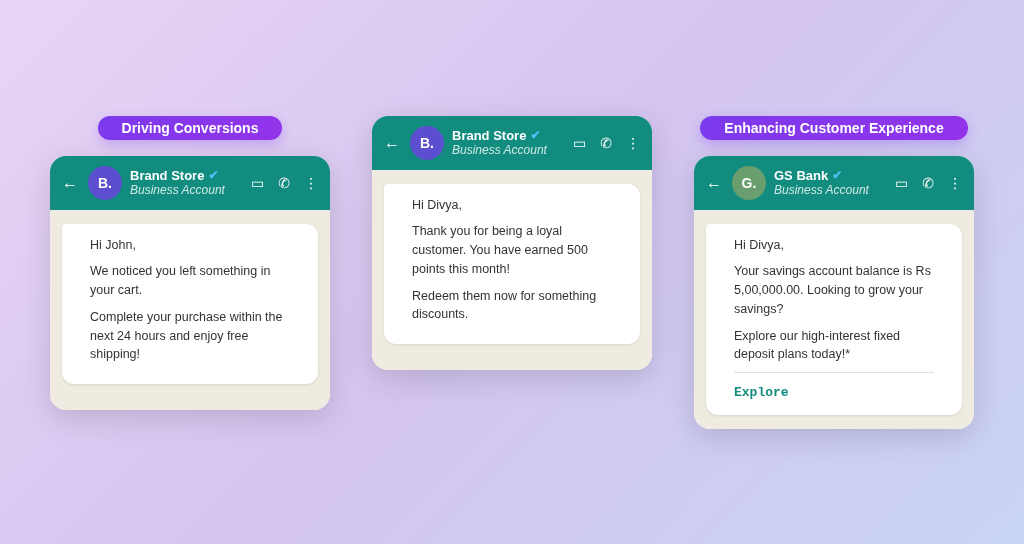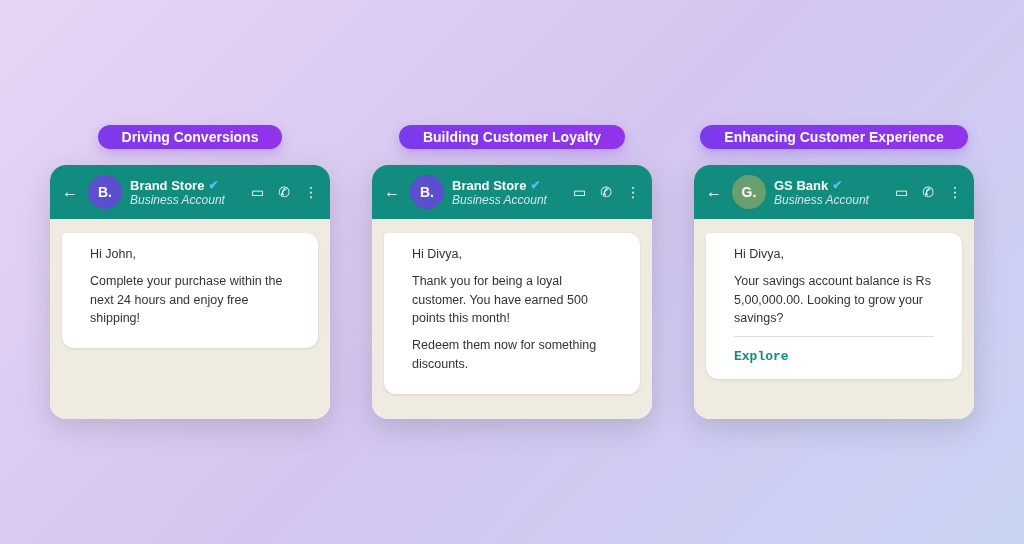--- a/index.html
+++ b/index.html
@@ -177,28 +177,28 @@
         </div>
         <div class="header-icons">
           <span>▭</span>
           <span>✆</span>
           <span>⋮</span>
         </div>
       </div>
       <div class="chat-body">
         <div class="message-bubble">
           <p>Hi John,</p>
+          <p>We noticed you left something in your cart.</p>
           <p>Complete your purchase within the next 24 hours and enjoy free shipping!</p>
         </div>
       </div>
     </div>
   </div>
 
   <div class="card-wrapper">
-    <div class="pill-label">Building Customer Loyalty</div>
     <div class="phone-mockup">
       <div class="whatsapp-header">
         <span class="back-arrow">←</span>
         <div class="avatar avatar-brand">B.</div>
         <div class="header-info">
           <div class="header-name">
             <span>Brand Store</span>
             <span class="verified-icon">✔</span>
           </div>
           <div class="header-sub">Business Account</div>
@@ -235,20 +235,21 @@
         <div class="header-icons">
           <span>▭</span>
           <span>✆</span>
           <span>⋮</span>
         </div>
       </div>
       <div class="chat-body">
         <div class="message-bubble">
           <p>Hi Divya,</p>
           <p>Your savings account balance is Rs 5,00,000.00. Looking to grow your savings?</p>
+          <p>Explore our high-interest fixed deposit plans today!*</p>
           <div class="divider-line"></div>
           <span class="explore-link">Explore</span>
         </div>
       </div>
     </div>
   </div>
 
 </div>
 
 </body></html>

